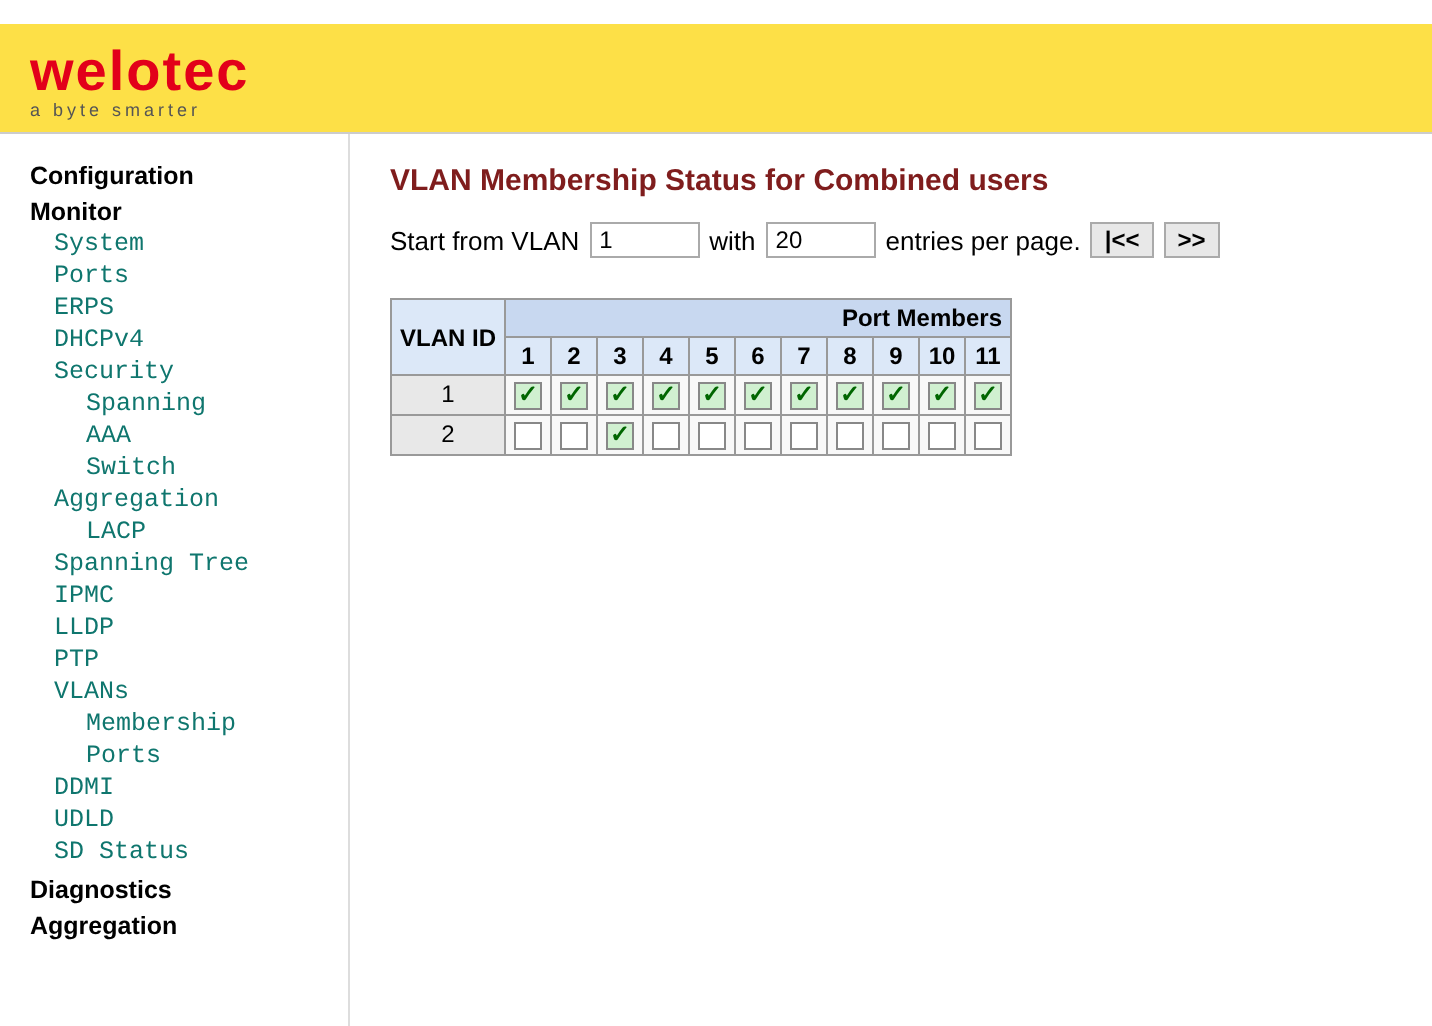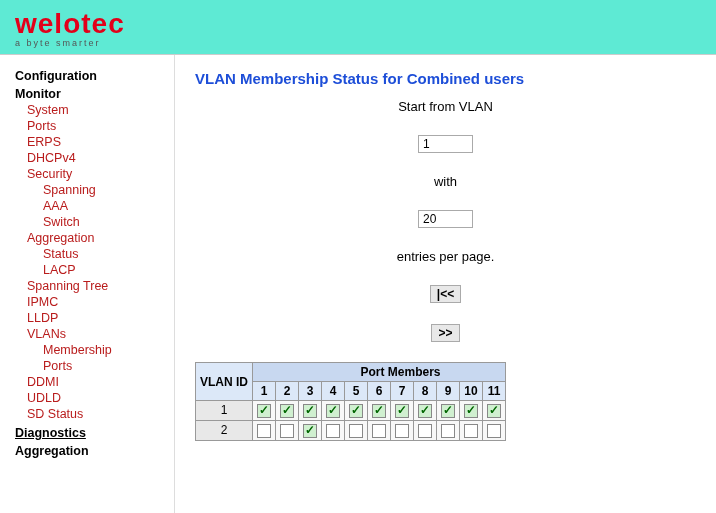--- a/index.html
+++ b/index.html
@@ -7,25 +7,26 @@
       font-family: Arial, Helvetica, sans-serif;
       font-size: 13px;
       background: #fff;
       color: #000;
       width: 716px;
       min-height: 513px;
     }
 
     
     #header {
-      background: #5eead4;
+      background: #fde047;
       padding: 8px 15px 6px 15px;
       border-bottom: 1px solid #ccc;
       display: flex;
       align-items: center;
+      margin-top: 12px;
     }
     .logo-welotec {
       font-size: 28px;
       font-weight: 900;
       color: #e2001a;
       letter-spacing: 1px;
       font-family: Arial Black, Arial, sans-serif;
       text-transform: lowercase;
     }
     .logo-tagline {
@@ -51,50 +52,50 @@
       border-right: 1px solid #ddd;
     }
     .sidebar-section-header {
       font-weight: bold;
       margin-top: 4px;
       margin-bottom: 1px;
       color: #000;
     }
     .sidebar-item {
       padding: 1px 0;
-      color: #b91c1c;
+      color: #0f766e;
       cursor: pointer;
+      font-family: Liberation Mono, monospace;
     }
     .sidebar-sub {
       padding-left: 16px;
     }
     .sidebar-sub .sidebar-item {
       padding: 1px 0;
     }
 
     
     #main {
       flex: 1;
       padding: 15px 20px;
     }
 
     .page-title {
       font-size: 15px;
       font-weight: bold;
       margin-bottom: 12px;
-      color: #1d4ed8;
+      color: #7f1d1d;
     }
 
     .filter-row {
       display: flex;
       align-items: center;
-      gap: 21px;
+      gap: 5px;
       margin-bottom: 12px;
       font-size: 13px;
-      flex-direction: column;
     }
     .filter-row input {
       width: 55px;
       border: 1px solid #aaa;
       padding: 1px 4px;
       font-size: 12px;
     }
     .nav-btn {
       border: 1px solid #aaa;
       background: #e8e8e8;
@@ -111,21 +112,21 @@
       margin-top: 20px;
     }
     .vlan-table th, .vlan-table td {
       border: 1px solid #999;
       text-align: center;
       padding: 2px 4px;
     }
     .vlan-table .header-port-members {
       background: #c8d8f0;
       font-weight: bold;
-      text-align: center;
+      text-align: right;
       padding-left: 47px;
     }
     .vlan-table .header-row th {
       background: #dce8f8;
       font-weight: bold;
     }
     .vlan-table td.vlan-id {
       background: #e8e8e8;
       font-weight: normal;
       text-align: center;
@@ -184,40 +185,40 @@
 
       <div class="sidebar-sub" style="padding-left:16px;">
         <div class="sidebar-item">Spanning</div>
         <div class="sidebar-item">AAA</div>
         <div class="sidebar-item">Switch</div>
       </div>
 
       <div class="sidebar-item">Aggregation</div>
 
       <div class="sidebar-sub" style="padding-left:16px;">
-        <div class="sidebar-item">Status</div>
         <div class="sidebar-item">LACP</div>
       </div>
 
       <div class="sidebar-item">Spanning Tree</div>
       <div class="sidebar-item">IPMC</div>
       <div class="sidebar-item">LLDP</div>
+      <div class="sidebar-item">PTP</div>
       <div class="sidebar-item">VLANs</div>
 
       <div class="sidebar-sub" style="padding-left:16px;">
         <div class="sidebar-item">Membership</div>
         <div class="sidebar-item">Ports</div>
       </div>
 
       <div class="sidebar-item">DDMI</div>
       <div class="sidebar-item">UDLD</div>
       <div class="sidebar-item">SD Status</div>
     </div>
 
-    <div class="sidebar-section-header" style="margin-top:4px;text-decoration:underline;">Diagnostics</div>
+    <div class="sidebar-section-header" style="margin-top:4px;">Diagnostics</div>
     <div class="sidebar-section-header">Aggregation</div>
   </div>
 
   <div id="main">
 
     <div class="page-title">VLAN Membership Status for Combined users</div>
 
     <div class="filter-row">
       <span>Start from VLAN</span>
       <input type="text" value="1" style="">

